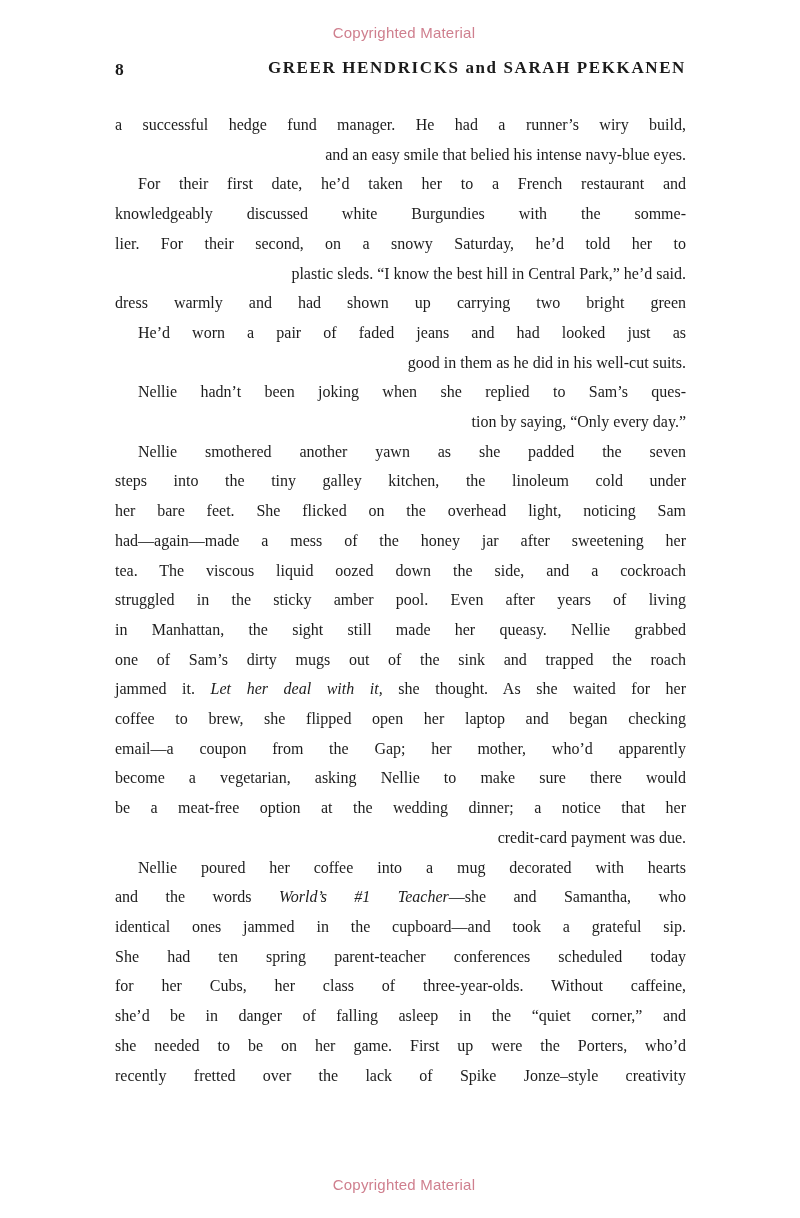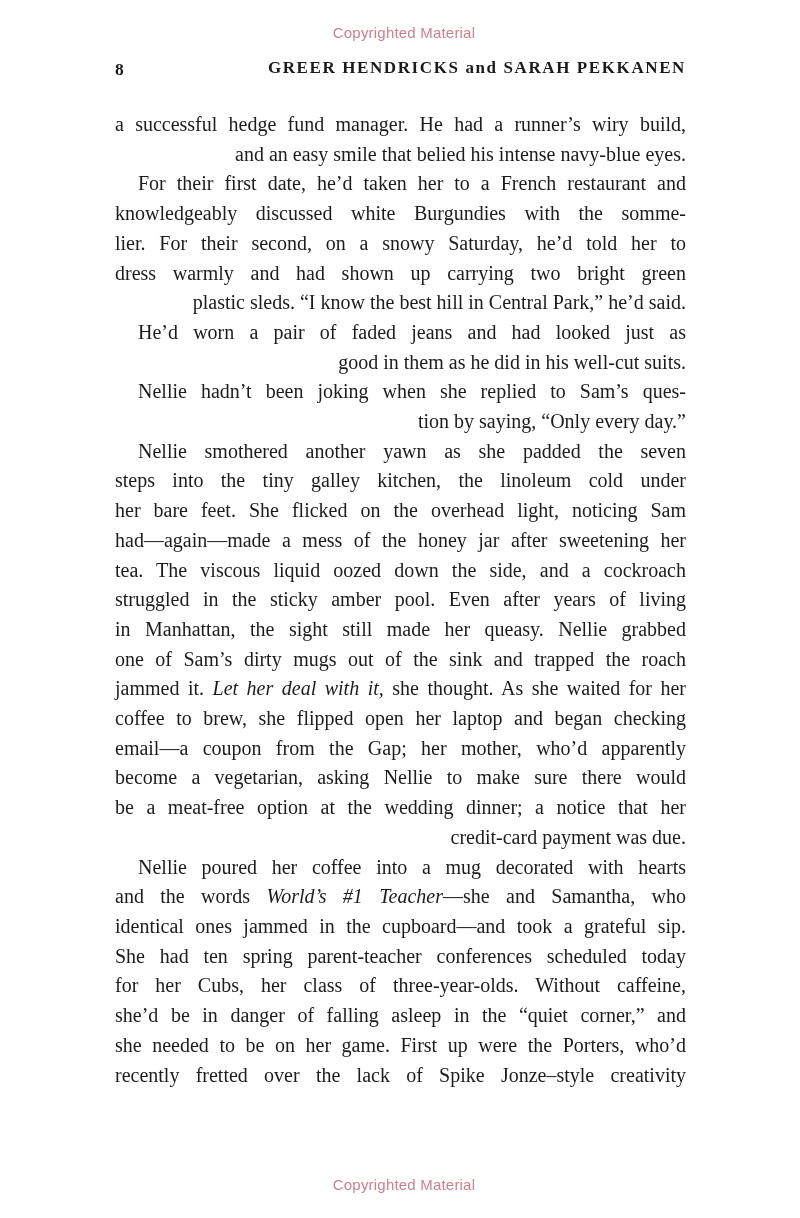--- a/index.html
+++ b/index.html
@@ -28,21 +28,21 @@
   }
   .running-title {
     text-align: right;
     font-size: 17px; font-weight: 700;
     letter-spacing: 1.6px;
     color: #1b1b1b;
     white-space: nowrap;
   }
   .body-text {
     position: absolute; left: 115px; top: 110px; width: 571px;
-    font-size: 20px; line-height: 29.7px;
+    font-size: 16px; line-height: 29.7px;
     color: #1c1c1c;
   }
   .line { text-align: right; }
   .line.just { text-align: justify; text-align-last: justify; text-justify: inter-word; }
   .line.indent { text-indent: 23px; }
   .it { font-style: italic; }
 </style>
 </head>
 <body>
 
@@ -52,22 +52,22 @@
   <span class="page-number">8</span>
   <div class="running-title">GREER HENDRICKS and SARAH PEKKANEN</div>
 </div>
 
 <div class="body-text" style="color: rgb(28, 28, 28);">
     <div class="line just"><span>a successful hedge fund manager. He had a runner’s wiry build,</span></div>
     <div class="line"><span>and an easy smile that belied his intense navy-blue eyes.</span></div>
     <div class="line just indent"><span>For their first date, he’d taken her to a French restaurant and</span></div>
     <div class="line just"><span>knowledgeably discussed white Burgundies with the somme-</span></div>
     <div class="line just"><span>lier. For their second, on a snowy Saturday, he’d told her to</span></div>
+    <div class="line"><span>plastic sleds. “I know the best hill in Central Park,” he’d said.</span></div>
     <div class="line just"><span>dress warmly and had shown up carrying two bright green</span></div>
-    <div class="line"><span>plastic sleds. “I know the best hill in Central Park,” he’d said.</span></div>
     <div class="line just indent"><span>He’d worn a pair of faded jeans and had looked just as</span></div>
     <div class="line"><span>good in them as he did in his well-cut suits.</span></div>
     <div class="line just indent"><span>Nellie hadn’t been joking when she replied to Sam’s ques-</span></div>
     <div class="line"><span>tion by saying, “Only every day.”</span></div>
     <div class="line just indent"><span>Nellie smothered another yawn as she padded the seven</span></div>
     <div class="line just"><span>steps into the tiny galley kitchen, the linoleum cold under</span></div>
     <div class="line just"><span>her bare feet. She flicked on the overhead light, noticing Sam</span></div>
     <div class="line just"><span>had—again—made a mess of the honey jar after sweetening her</span></div>
     <div class="line just"><span>tea. The viscous liquid oozed down the side, and a cockroach</span></div>
     <div class="line just"><span>struggled in the sticky amber pool. Even after years of living</span></div>

